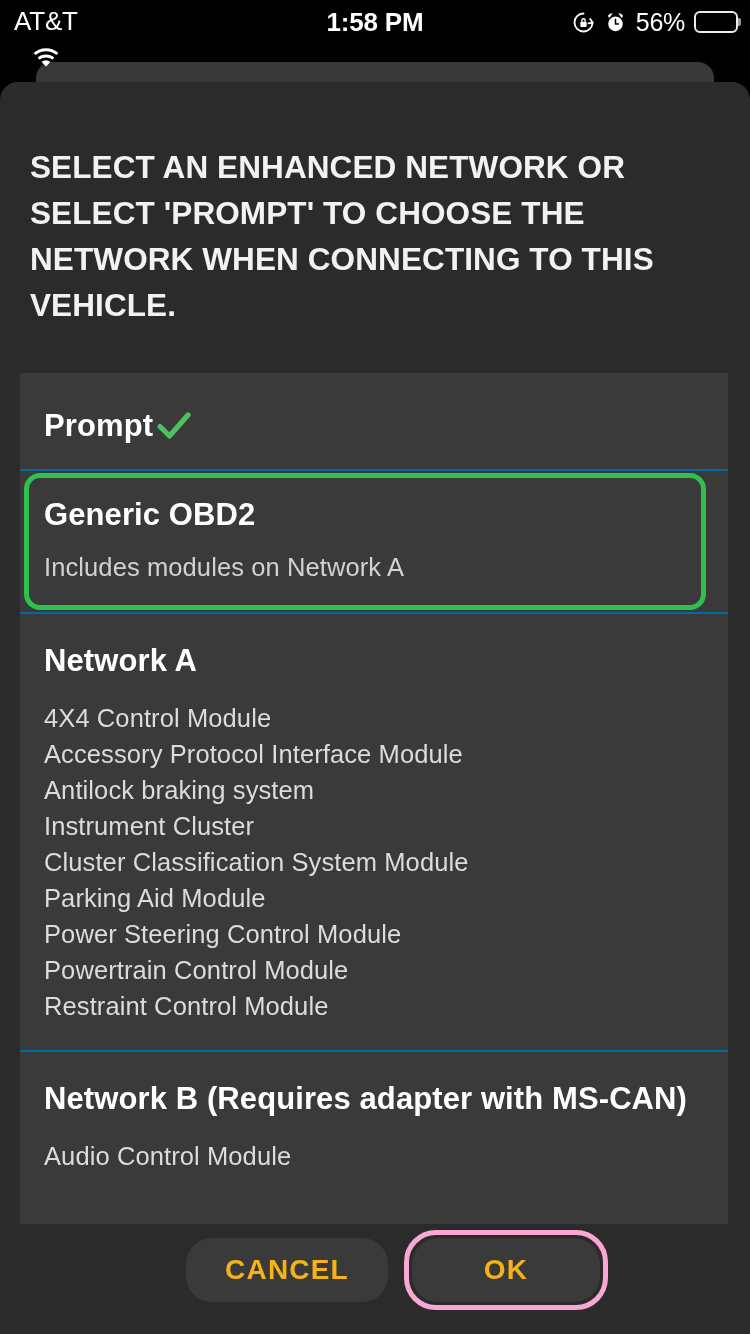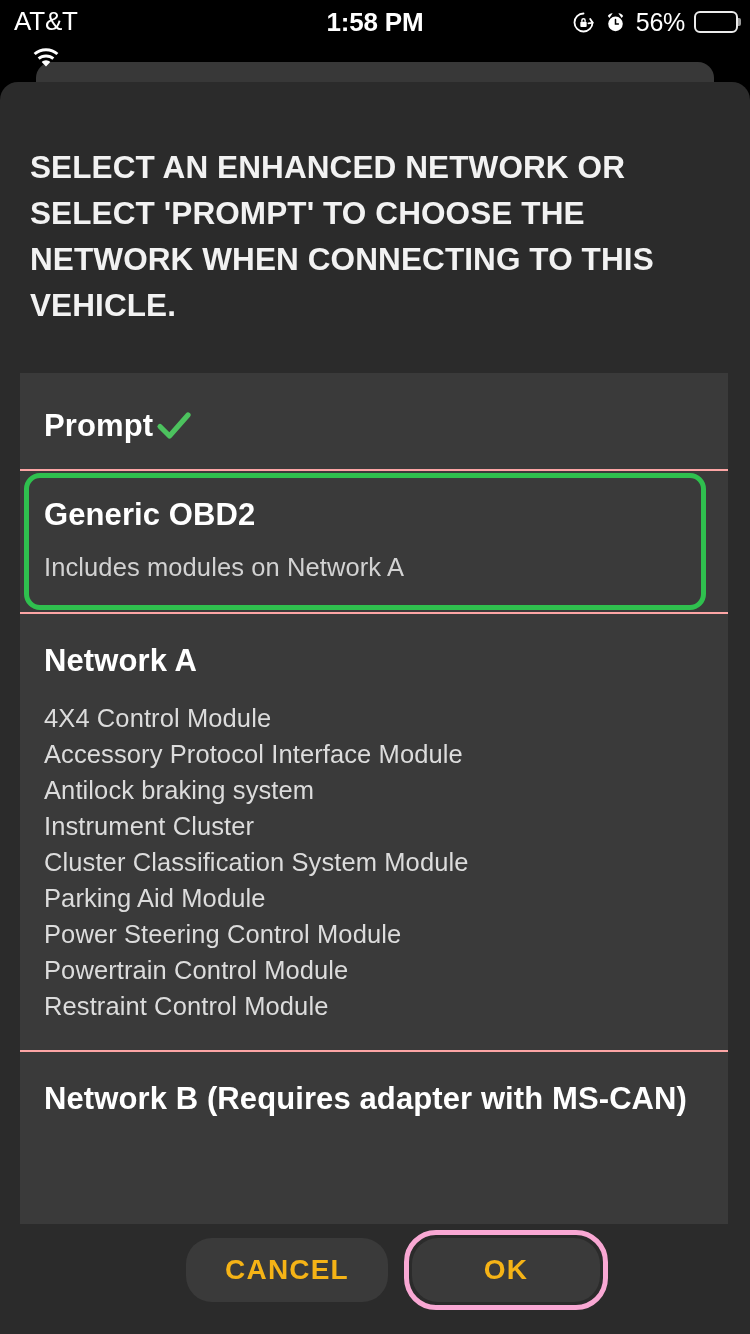--- a/index.html
+++ b/index.html
@@ -157,21 +157,21 @@
     width: 708px;
     height: 851px;
     background: #3a3a3a;
     overflow: hidden;
   }
 
   .row {
     position: relative;
     background: #3a3a3a;
   }
-  .row + .row { border-top: 2px solid #fca5a5; }
+  .row + .row { border-top: 2px solid #0369a1; }
 
   .row-prompt {
     height: 96px;
     display: flex;
     align-items: center;
     padding: 10px 30px 0 24px;
   }
   .row-title {
     color: #ffffff;
     font-size: 31px;
@@ -350,20 +350,23 @@
           <li>Cluster Classification System Module</li>
           <li>Parking Aid Module</li>
           <li>Power Steering Control Module</li>
           <li>Powertrain Control Module</li>
           <li>Restraint Control Module</li>
         </ul>
       </div>
 
       <div class="row row-network">
         <div class="section-title">Network B (Requires adapter with MS-CAN)</div>
+        <ul class="module-list">
+          <li>Audio Control Module</li>
+        </ul>
       </div>
 
     </div>
 
     <div class="footer">
       <button class="btn btn-cancel">CANCEL</button>
       <span class="btn-ok-wrap">
         <button class="btn btn-ok">OK</button>
       </span>
     </div>

